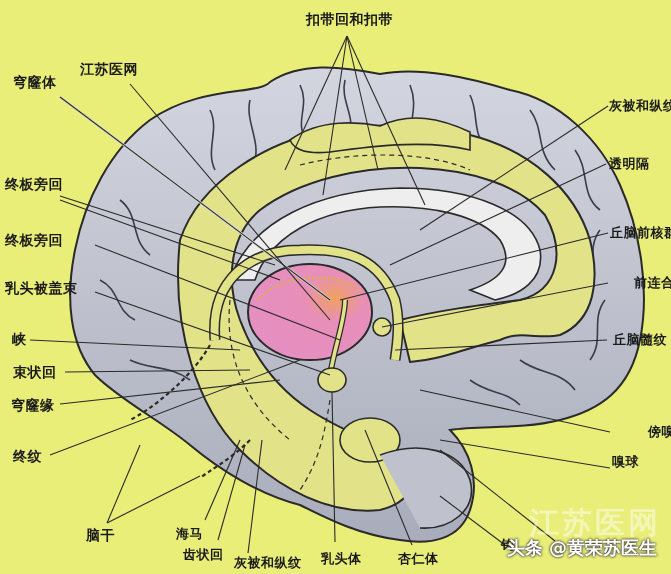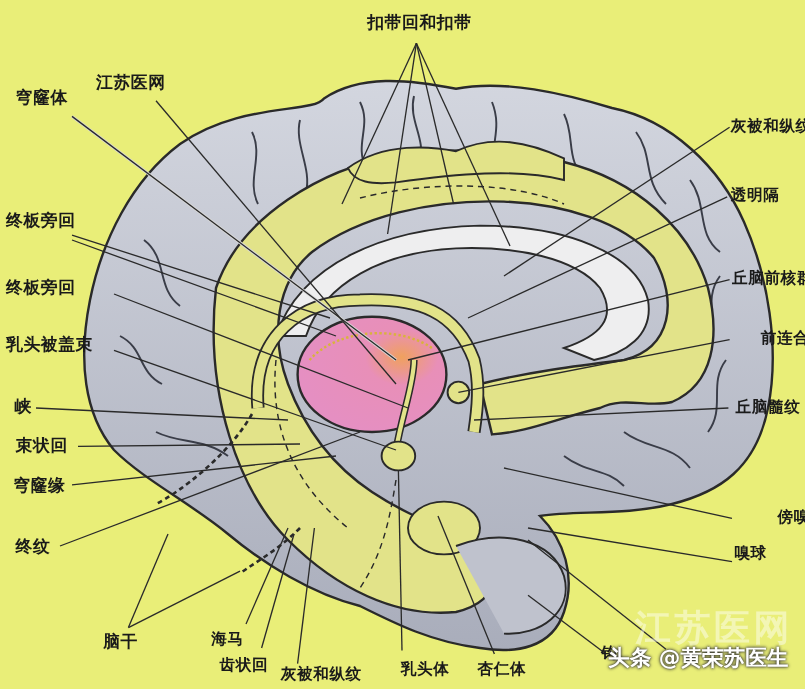--- a/index.html
+++ b/index.html
@@ -137,21 +137,21 @@
 <span class="lbl big" style="left:5px;top:233px">终板旁回</span>
 <span class="lbl big" style="left:5px;top:281px">乳头被盖束</span>
 <span class="lbl big" style="left:12px;top:332px">峡</span>
 <span class="lbl big" style="left:13px;top:365px">束状回</span>
 <span class="lbl big" style="left:11px;top:398px">穹窿缘</span>
 <span class="lbl big" style="left:13px;top:449px">终纹</span>
 <span class="lbl big" style="left:86px;top:528px">脑干</span>
 <span class="lbl" style="left:176px;top:527px">海马</span>
 <span class="lbl" style="left:183px;top:548px">齿状回</span>
 <span class="lbl" style="left:234px;top:556px">灰被和纵纹</span>
-<span class="lbl" style="left:334px;top:552px">乳头体</span>
+<span class="lbl" style="left:321px;top:552px">乳头体</span>
 <span class="lbl" style="left:398px;top:552px">杏仁体</span>
 <span class="lbl" style="left:501px;top:538px">钩</span>
 <span class="lbl" style="left:609px;top:99px">灰被和纵纹</span>
 <span class="lbl" style="left:609px;top:157px">透明隔</span>
 <span class="lbl" style="left:610px;top:226px">丘脑前核群</span>
 <span class="lbl" style="left:634px;top:276px">前连合</span>
 <span class="lbl" style="left:613px;top:333px">丘脑髓纹</span>
 <span class="lbl" style="left:648px;top:425px">傍嗅区</span>
 <span class="lbl" style="left:612px;top:455px">嗅球</span>
 

